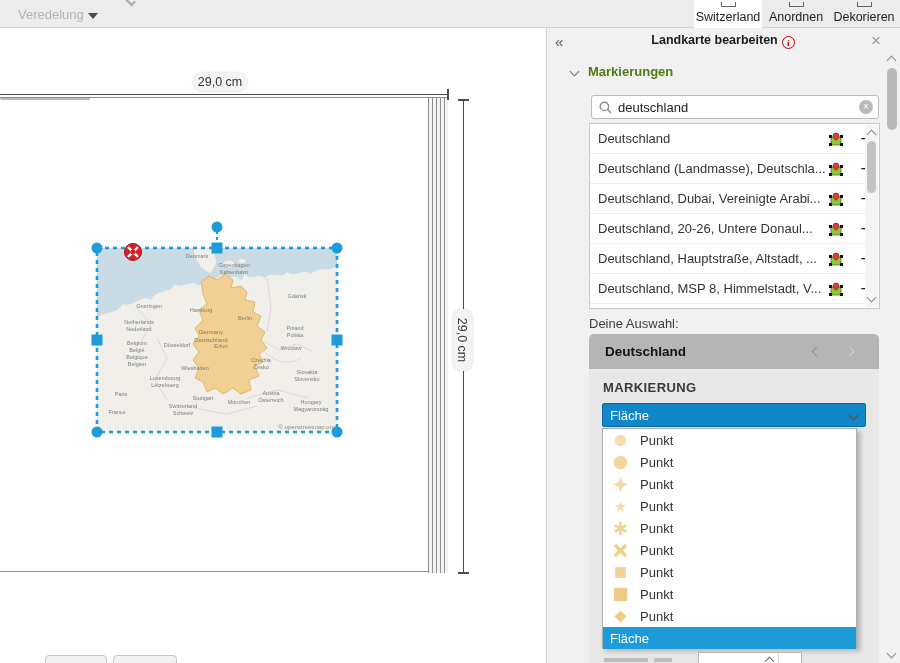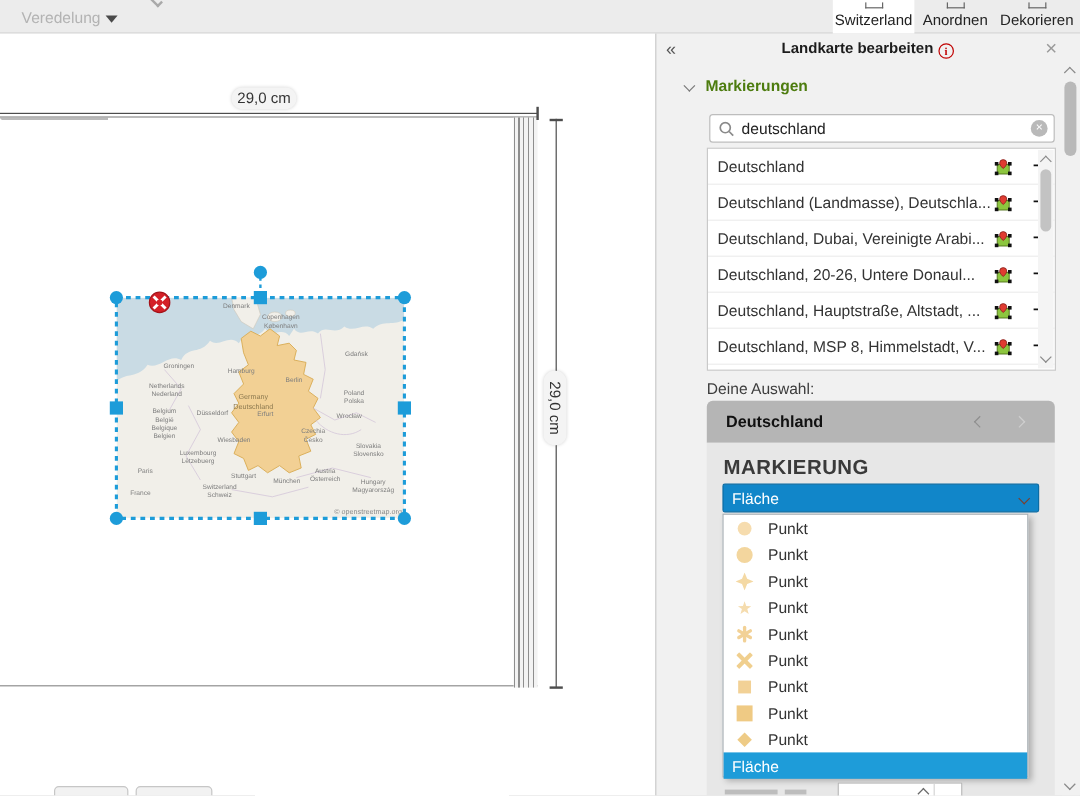--- a/index.html
+++ b/index.html
@@ -97,21 +97,21 @@
   .list-scroll .up { top:6px; } .list-scroll .down { bottom:6px; }
 
   .auswahl-label { position:absolute; left:42px; top:288px; font-size:13px; color:#3d3d3d; }
   .card-head { position:absolute; left:42px; top:306px; width:290px; height:35px;
     background:#b5b5b5; border-radius:5px 5px 0 0; display:flex; align-items:center; }
   .card-title { flex:1; margin-left:16px; font-size:13.5px; font-weight:bold; color:#111; }
   .card-head .chev { margin-right:26px; }
   .card-head .left { border-color:#8f8f8f; } .card-head .right { border-color:#cfcfcf; }
   .card-body { position:absolute; left:42px; top:341px; width:290px; height:294px; background:#e7e7e7; }
 
-  .markierung-h { position:absolute; left:56px; top:352px; font-size:17px; font-weight:bold;
+  .markierung-h { position:absolute; left:56px; top:352px; font-size:13px; font-weight:bold;
     color:#3a3a3a; letter-spacing:.4px; }
   .select { position:absolute; left:55px; top:375px; width:264px; height:24px;
     background:#1186c9; border:1px solid #0d6ca3; border-radius:2px;
     display:flex; align-items:center; }
   .select .value { flex:1; margin-left:7px; font-size:13px; color:#fff; }
   .select .chev { border-color:#7b3f2f; margin-right:8px; }
 
   .dropdown { position:absolute; left:55px; top:400px; width:255px; height:220px;
     background:#fff; border:1px solid #a8b0b5; box-shadow:3px 3px 5px rgba(0,0,0,.25); }
   .opt { height:22px; display:flex; align-items:center; font-size:13px; color:#333; }

